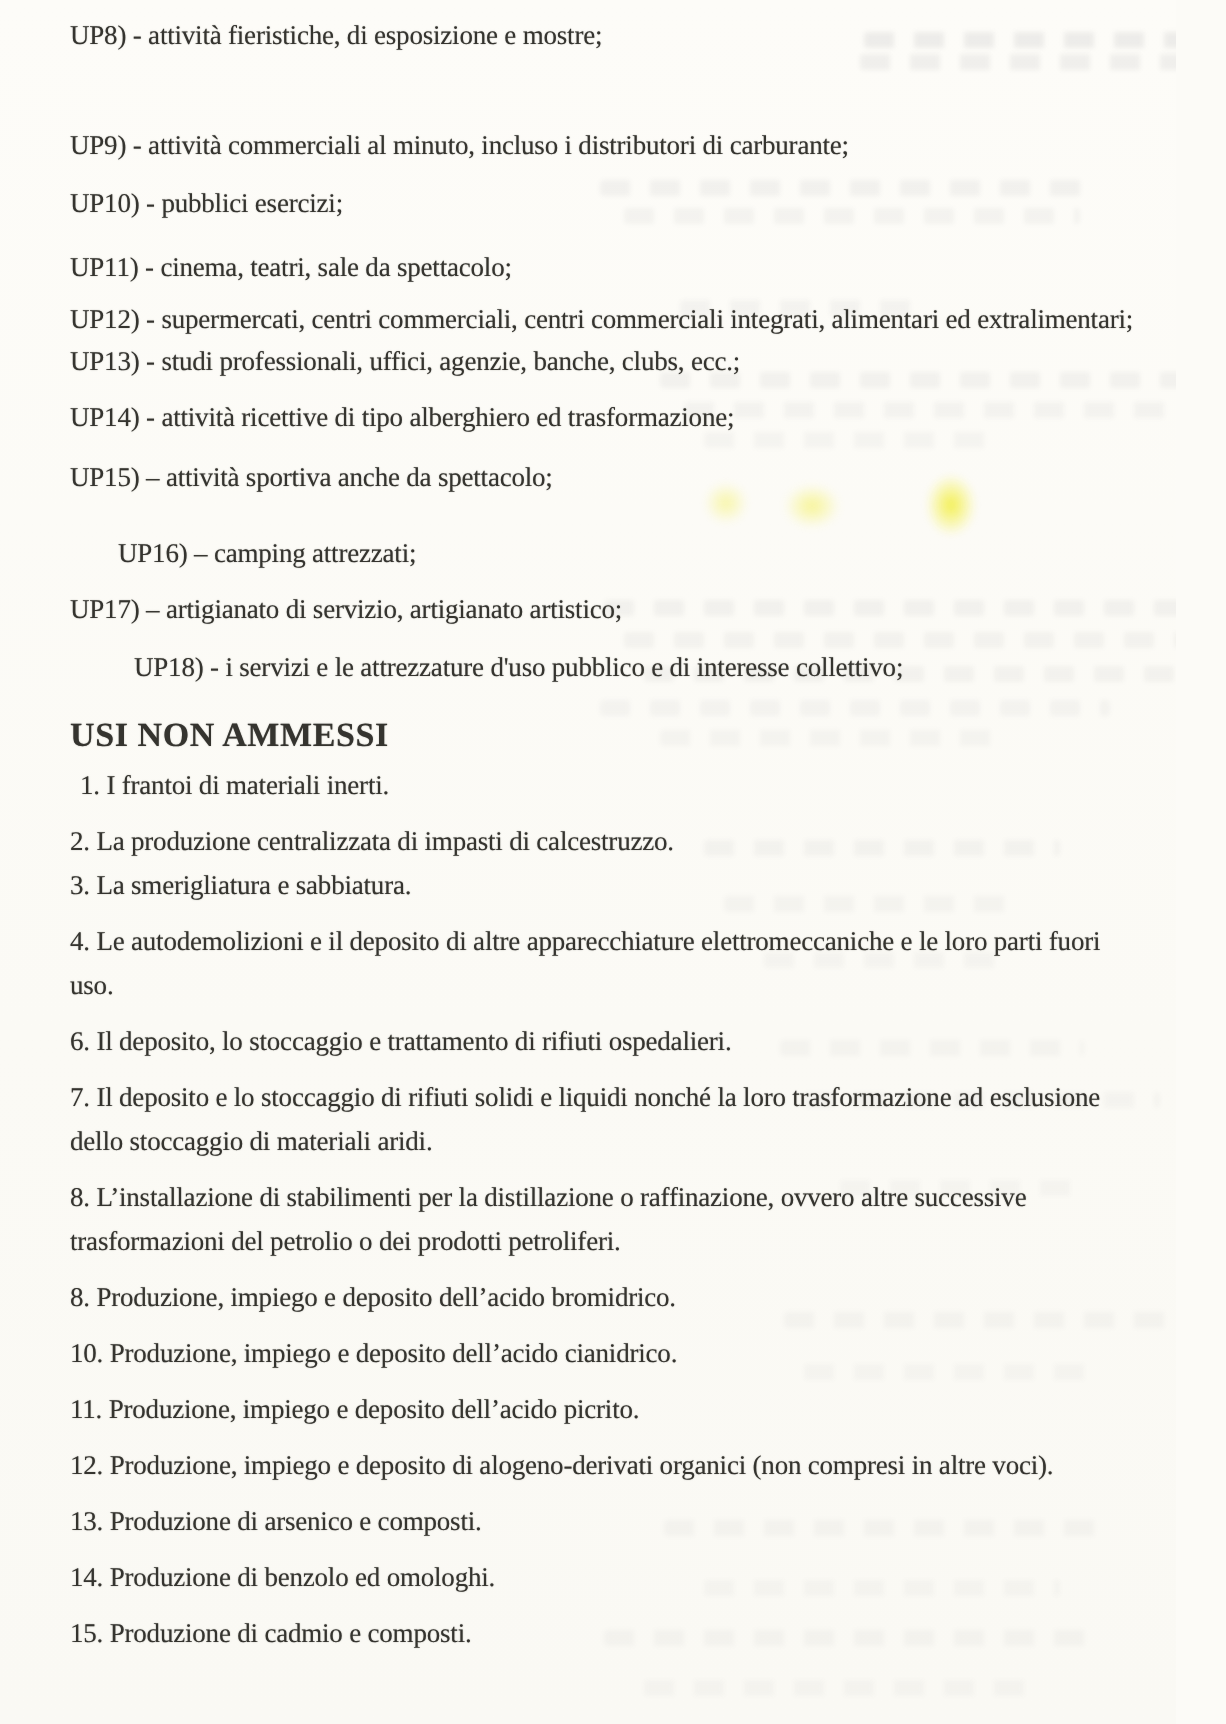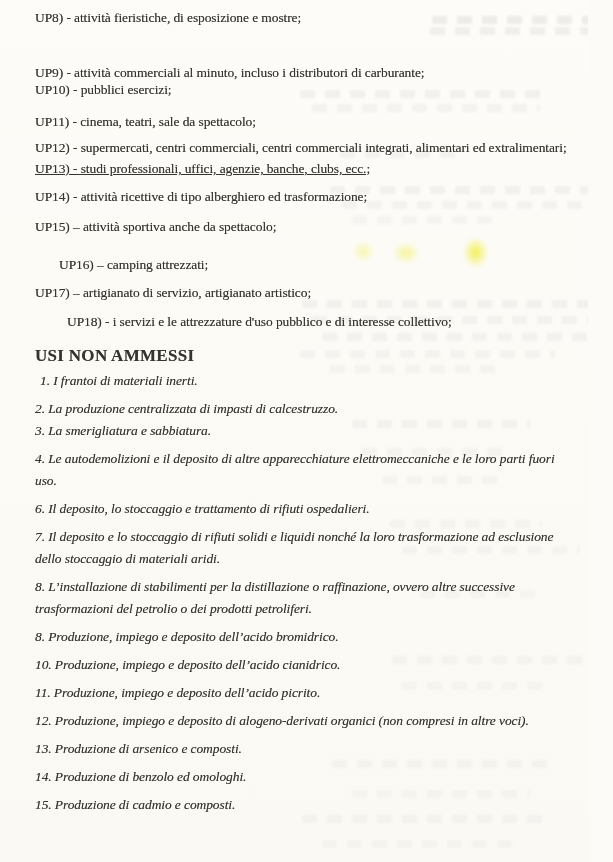--- a/index.html
+++ b/index.html
@@ -26,40 +26,39 @@
     font-size: 13.5px;
     letter-spacing: -0.1px;
     text-shadow: 0 0 0.6px rgba(60,58,52,0.55);
   }
   .up-item {
     line-height: 17px;
     white-space: nowrap;
   }
   
   .up-item:nth-of-type(2)  { margin-top: 38px; }
-  .up-item:nth-of-type(3)  { margin-top: 0; }
+  .up-item:nth-of-type(3)  { margin-top: 12px; }
   .up-item:nth-of-type(4)  { margin-top: 15px; }
   .up-item:nth-of-type(5)  { margin-top: 9px;  }
-  .up-item:nth-of-type(6)  { margin-top: 4px; text-decoration: underline;  }
+  .up-item:nth-of-type(6)  { margin-top: 4px;  }
   .up-item:nth-of-type(7)  { margin-top: 11px; }
   .up-item:nth-of-type(8)  { margin-top: 13px; }
   .up-item:nth-of-type(9)  { margin-top: 21px; margin-left: 24px; }
   .up-item:nth-of-type(10) { margin-top: 11px; }
   .up-item:nth-of-type(11) { margin-top: 12px; margin-left: 32px; }
   .section-title {
     margin-top: 17px;
     font-weight: bold;
     font-size: 17px;
     letter-spacing: 0.3px;
     line-height: 17px;
   }
   .na-item {
     line-height: 22px;
     margin-top: 6px;
-    font-style: italic;
   }
   .na-item:nth-of-type(1)  { margin-top: 14px; }
   .na-item:nth-of-type(8)  { text-align: justify; }
   .na-item:nth-of-type(13) { padding-left: 5px; }
   .na-item:nth-of-type(15) { margin-top: 0; }
 
   
   .ghost {
     position: absolute;
     z-index: 1;

